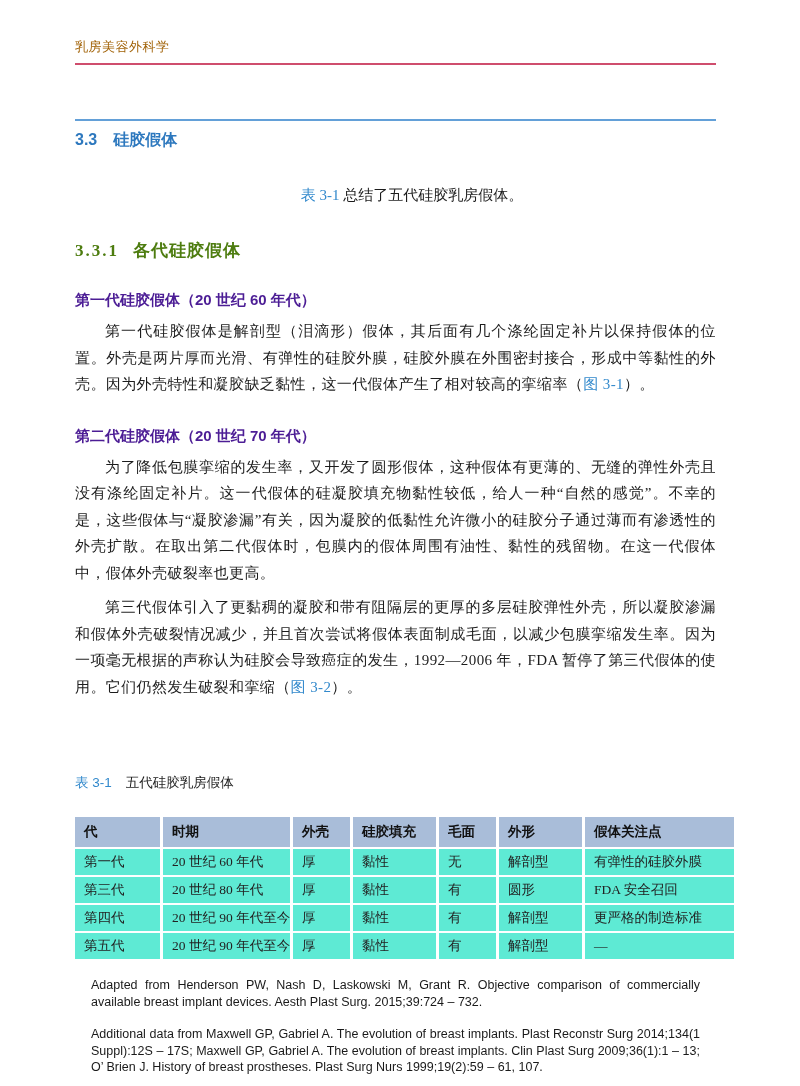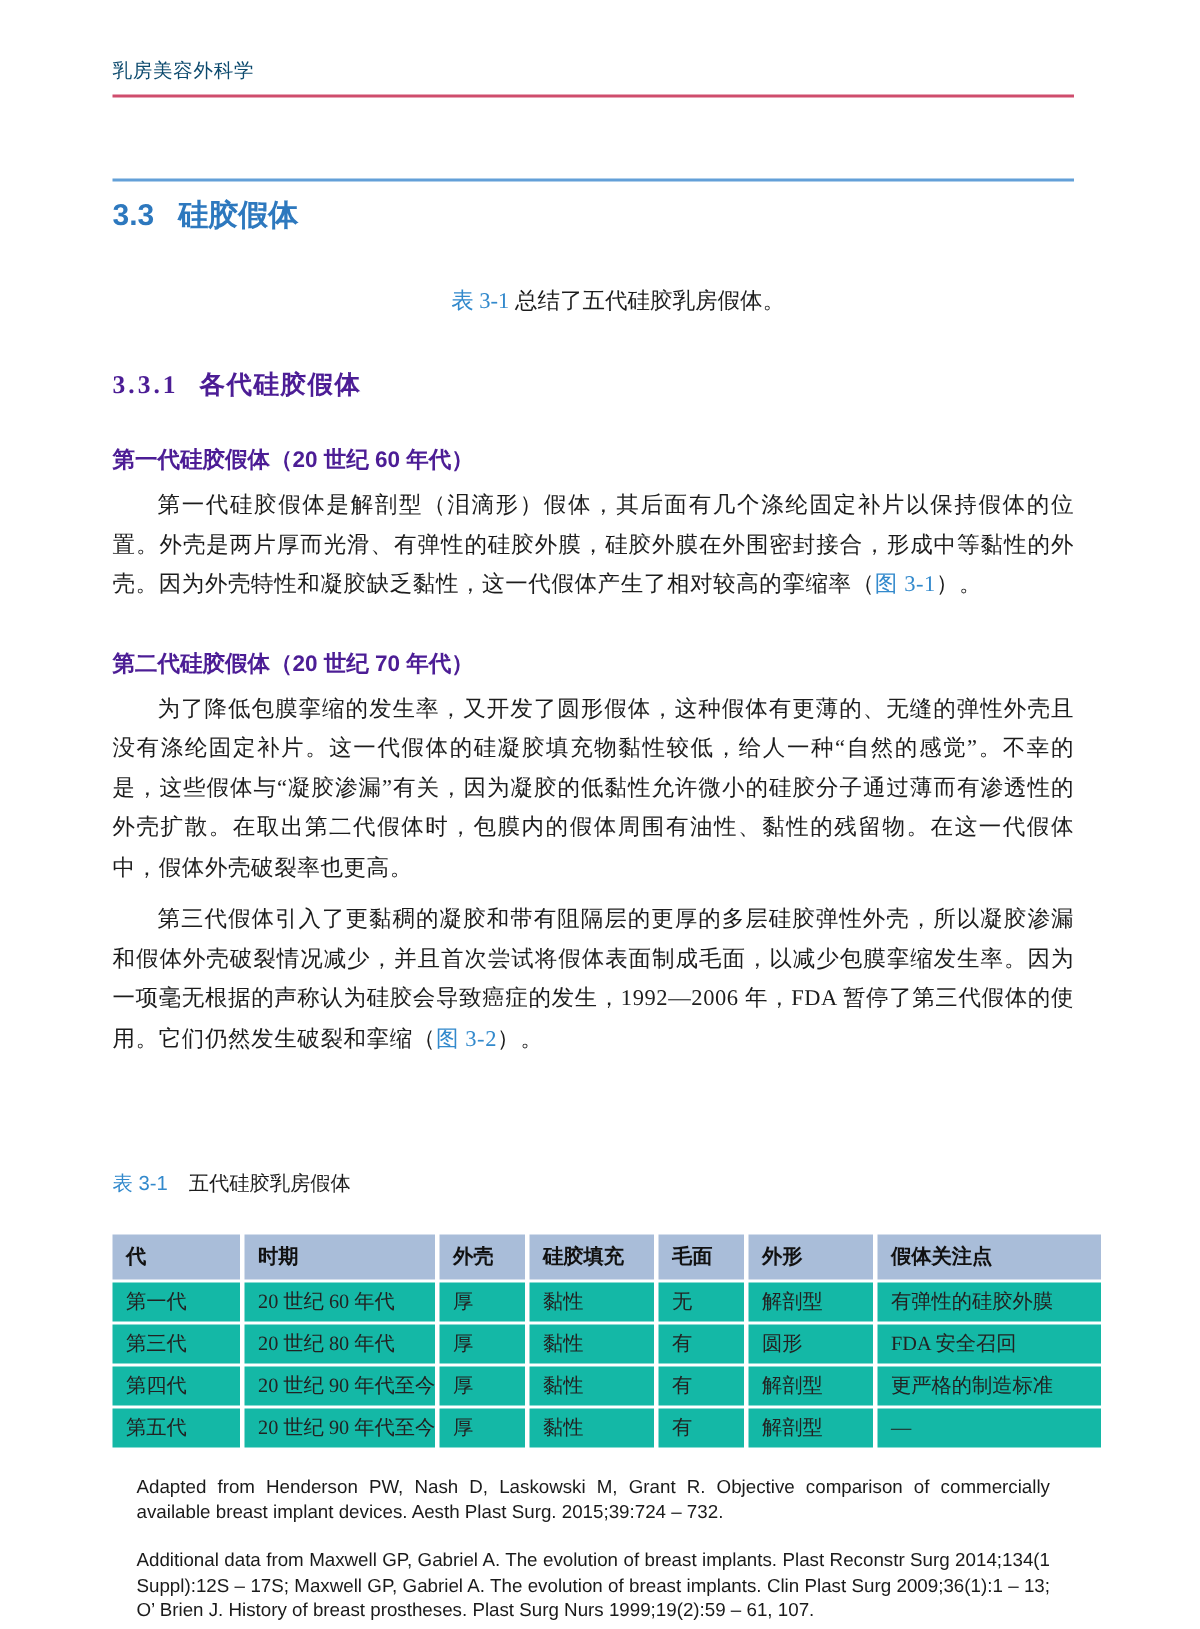--- a/index.html
+++ b/index.html
@@ -12,35 +12,35 @@
   }
   .page {
     width: 800px; height: 1086px;
     padding: 38px 84px 0 75px;
   }
 
   
   .running-header {
     font-family: "Liberation Sans", "DejaVu Sans", sans-serif;
     font-size: 13px;
-    color: #0c4a6e;
+    color: #a16207;
     padding-bottom: 7px;
     border-bottom: 2px solid #cf4d6d;
     letter-spacing: 0.5px;
   }
 
   
   .section-rule {
     margin-top: 54px;
     border-top: 2px solid #63a0d8;
   }
   h2.section-heading {
     margin-top: 9px;
     font-family: "Liberation Sans", "DejaVu Sans", sans-serif;
-    font-size: 20px;
+    font-size: 16px;
     font-weight: bold;
     color: #2d78be;
   }
   h2.section-heading .sec-num { margin-right: 16px; }
 
   
   p.intro {
     margin-top: 31px;
     font-size: 15px;
     line-height: 26px;
@@ -48,21 +48,21 @@
     text-align: center;
   }
   .ref-blue { color: #3289cc; }
 
   
   h3.subsection-heading {
     margin-top: 31px;
     font-family: "Liberation Serif", "DejaVu Serif", serif;
     font-size: 17px;
     font-weight: bold;
-    color: #4c1d95;
+    color: #4d7c0f;
     letter-spacing: 1px;
   }
   h3.subsection-heading .sub-num { margin-right: 14px; letter-spacing: 2px; }
 
   
   h4.gen-heading {
     margin-top: 29px;
     font-family: "Liberation Sans", "DejaVu Sans", sans-serif;
     font-size: 15px;
     font-weight: bold;
@@ -96,21 +96,21 @@
   table.gen-table th {
     background: #a9bdd9;
     font-family: "Liberation Sans", "DejaVu Sans", sans-serif;
     font-size: 13.5px;
     font-weight: bold;
     color: #111;
     text-align: left;
     padding: 6px 0 6px 9px;
   }
   table.gen-table td {
-    background: #14b8a6;
+    background: #5eead4;
     font-family: "Liberation Serif", "DejaVu Serif", serif;
     font-size: 13.5px;
     color: #222;
     text-align: left;
     padding: 4px 0 4px 9px;
     white-space: nowrap;
     overflow: hidden;
   }
 
   

